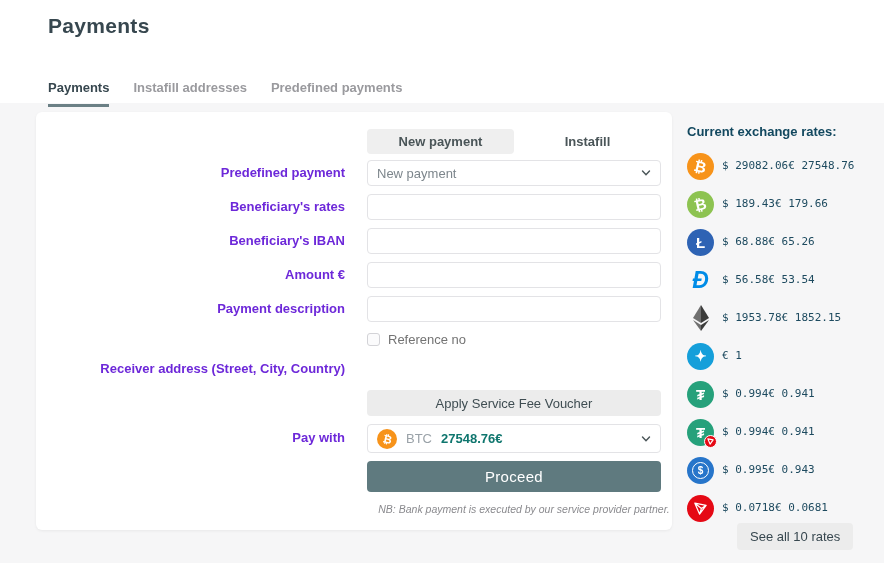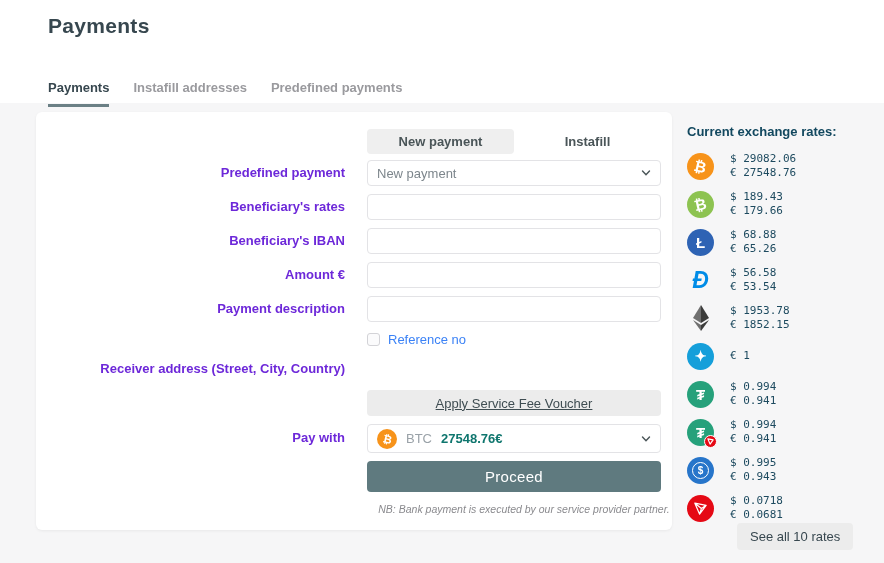--- a/index.html
+++ b/index.html
@@ -35,42 +35,42 @@
             border-radius:4px; background:#fff; font-size:13px; padding:0 9px;
             font-family:"Liberation Sans", sans-serif; color:#4a5558; outline:none; }
   .finput::placeholder { color:#c3c7cb; }
 
   .select { display:flex; align-items:center; justify-content:space-between; cursor:pointer; }
   .select .val { color:#7d868c; font-size:13px; }
   .chev { width:10px; height:10px; flex:0 0 auto; }
 
   .check-row { position:absolute; left:331px; top:220px; display:flex; align-items:center; gap:8px; }
   .checkbox { width:13px; height:13px; border:1px solid #d3d3d7; border-radius:3px; background:#fbfbfc; cursor:pointer; }
-  .check-label { font-size:13px; color:#3b82f6; }
+  .check-label { font-size:13px; color:#737373; }
 
   .voucher-btn { position:absolute; left:331px; top:278px; width:294px; height:26px; background:#ececec;
                  border:none; border-radius:4px; font-family:"Liberation Sans", sans-serif;
-                 font-size:13px; color:#3f4d52; cursor:pointer;text-decoration:underline; }
+                 font-size:13px; color:#3f4d52; cursor:pointer; }
 
   .paywith { position:absolute; left:331px; top:312px; width:294px; height:29px; border:1px solid #e3e3e6;
              border-radius:4px; display:flex; align-items:center; padding:0 9px; gap:9px; cursor:pointer; }
   .paywith .cur { font-size:13px; color:#9aa2a8; }
   .paywith .amt { font-size:13px; font-weight:600; color:#0f766e; }
   .paywith .chev { margin-left:auto; }
 
   .proceed-btn { position:absolute; left:331px; top:349px; width:294px; height:31px; background:#5f7a7f;
                  border:none; border-radius:4px; color:#ffffff; font-family:"Liberation Sans", sans-serif;
                  font-size:15px; letter-spacing:.3px; cursor:pointer; }
   .note { position:absolute; left:341px; top:391px; width:294px; font-size:10.5px; color:#8a8a8e; text-align:center;font-style:italic; }
 
   
   .rates-head { position:absolute; left:687px; top:124px; font-size:13px; font-weight:bold; color:#12485f; }
   .rates { position:absolute; left:687px; top:152px; display:flex; flex-direction:column; gap:10px; }
   .rate-row { display:flex; align-items:center; height:28px; gap:8px; }
-  .rate-col { display:flex; flex-direction:column; justify-content:center;margin-left:8px; }
+  .rate-col { display:flex; justify-content:center; }
   .rate-line { font-family:"DejaVu Sans Mono", monospace; font-size:11px; line-height:14px; color:#1d4a5f; }
   .rate-line:empty { display:none; }
 
   .coin { width:27px; height:27px; border-radius:50%; color:#fff; display:flex; align-items:center;
           justify-content:center; font-weight:bold; flex:0 0 auto; position:relative; }
   .ic-btc  { background:#f7931a; } .ic-btc .g  { font-size:15px; transform:rotate(13deg); }
   .ic-bch  { background:#8dc351; } .ic-bch .g  { font-size:15px; transform:rotate(-13deg); }
   .ic-ltc  { background:#2e63b4; } .ic-ltc .g  { font-size:15px; }
   .ic-dash { background:transparent; } .ic-dash .g { color:#008ce7; font-size:23px; font-style:italic; font-weight:bold; }
   .ic-eur  { background:#159fda; } .ic-eur .g { font-size:14px; }

